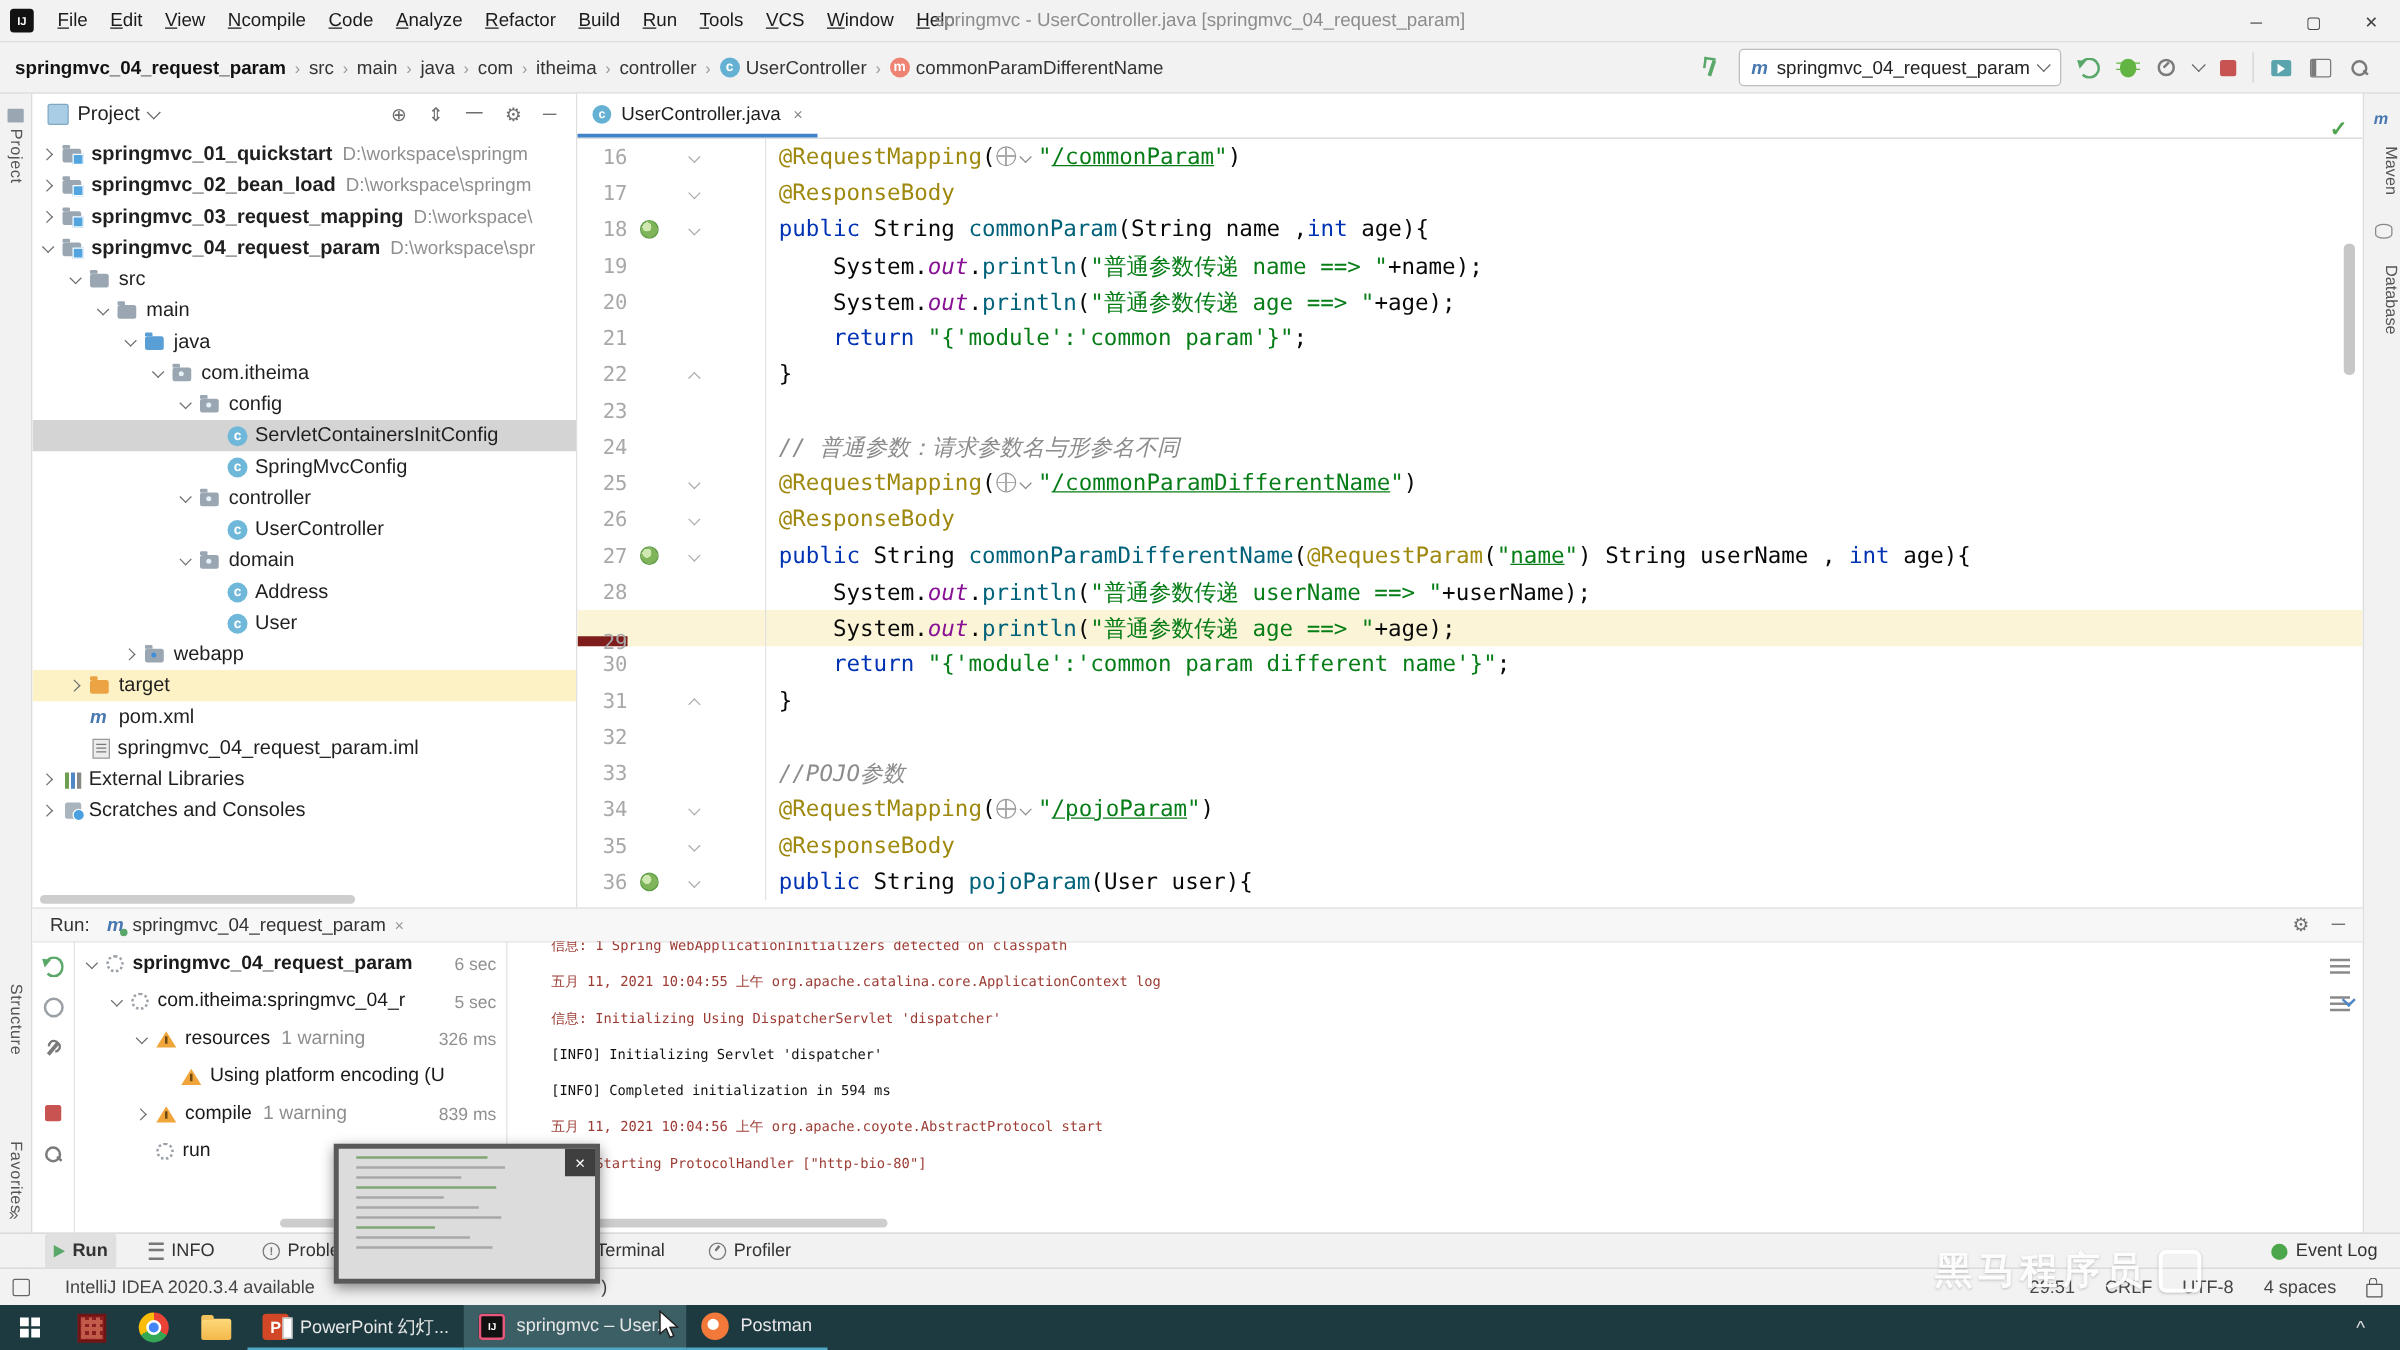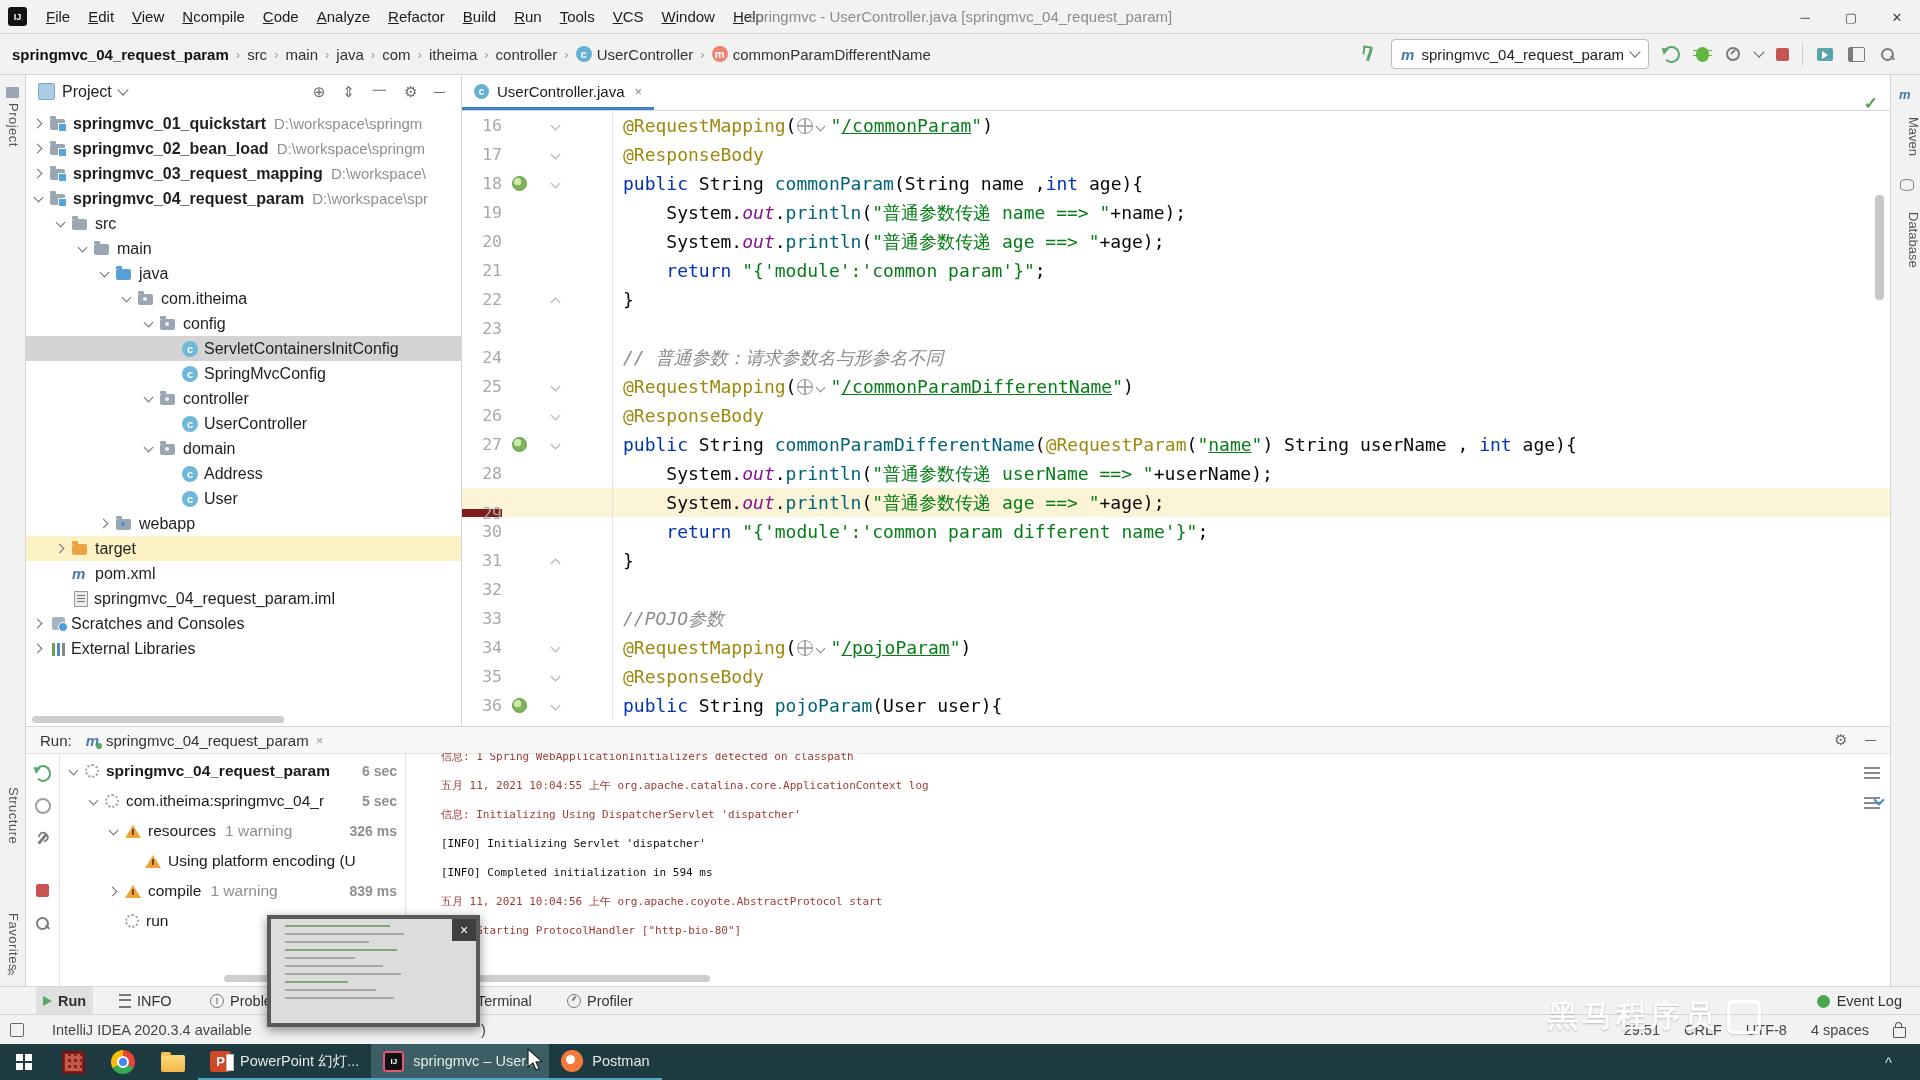--- a/index.html
+++ b/index.html
@@ -117,21 +117,21 @@
   
   .run-panel{position:absolute;left:26px;top:726px;width:1864px;height:260px;background:#fff;border-top:1px solid #d5d5d5;box-sizing:border-box;}
   .run-header{height:26px;display:flex;align-items:center;padding:0 14px;gap:14px;font-size:15px;color:#333;background:#f7f7f7;border-bottom:1px solid #e5e5e5;}
   .run-tab{display:flex;align-items:center;gap:7px;}
   .run-tab .x{color:#999;font-size:13px;}
   .rh-right{margin-left:auto;display:flex;gap:18px;color:#6e6e6e;}
   .run-body{position:absolute;left:0;top:26px;right:0;bottom:0;}
   .run-toolbar{position:absolute;left:0;top:0;bottom:0;width:34px;border-right:1px solid #e2e2e2;display:flex;flex-direction:column;align-items:center;padding-top:12px;gap:17px;box-sizing:border-box;}
   .run-tree{position:absolute;left:35px;top:0;width:345px;bottom:0;border-right:1px solid #e2e2e2;padding-top:3px;box-sizing:border-box;overflow:hidden;font-size:15.5px;}
   .rrow{height:30px;display:flex;align-items:center;white-space:nowrap;padding-right:8px;}
-  .rrow .time{margin-left:auto;color:#8f8f8f;font-size:14px;flex:none;font-weight:bold;}
+  .rrow .time{margin-left:auto;color:#8f8f8f;font-size:14px;flex:none;}
   .rrow .extra{color:#8f8f8f;margin-left:9px;}
   .spin-ic{width:14px;height:14px;border-radius:50%;border:2.5px dotted #9aa0a6;flex:none;margin-right:7px;box-sizing:border-box;}
   .warn-ic{width:0;height:0;border-left:8px solid transparent;border-right:8px solid transparent;border-bottom:13px solid #f0a53a;position:relative;flex:none;margin-right:7px;}
   .warn-ic::after{content:'';position:absolute;left:-1px;top:4px;width:2px;height:6px;background:#6e4a12;}
   .console{position:absolute;left:381px;right:40px;top:0;bottom:0;overflow:hidden;
     font-family:"DejaVu Sans Mono",monospace;font-size:11px;padding-left:34px;}
   .cline{height:29px;display:flex;align-items:center;white-space:pre;}
   .cline.err{color:#9c3b33;}
   .cline.out{color:#111;}
   .cline.clip{margin-top:-11px;}
@@ -473,27 +473,27 @@
           <span class="tico tico-maven">m</span>
           <span class="tlabel">pom.xml</span>
         </div>
         <div class="trow" style="padding-left: 30px;">
           <span class="tarrow"></span>
           <span class="tico tico-iml"></span>
           <span class="tlabel">springmvc_04_request_param.iml</span>
         </div>
         <div class="trow" style="padding-left: 8px;">
           <span class="tarrow c"></span>
+          <span class="tico tico-lib"></span>
+          <span class="tlabel">External Libraries</span>
+        </div>
+        <div class="trow" style="padding-left: 8px;">
+          <span class="tarrow c"></span>
           <span class="tico tico-scratch"></span>
           <span class="tlabel">Scratches and Consoles</span>
-        </div>
-        <div class="trow" style="padding-left: 8px;">
-          <span class="tarrow c"></span>
-          <span class="tico tico-lib"></span>
-          <span class="tlabel">External Libraries</span>
         </div>
       </div>
     <div class="pp-hscroll"></div>
   </div>
 
   <div class="editor">
     <div class="tabbar">
       <div class="etab">
         <span class="bc-ic class">c</span>
         <span>UserController.java</span>

